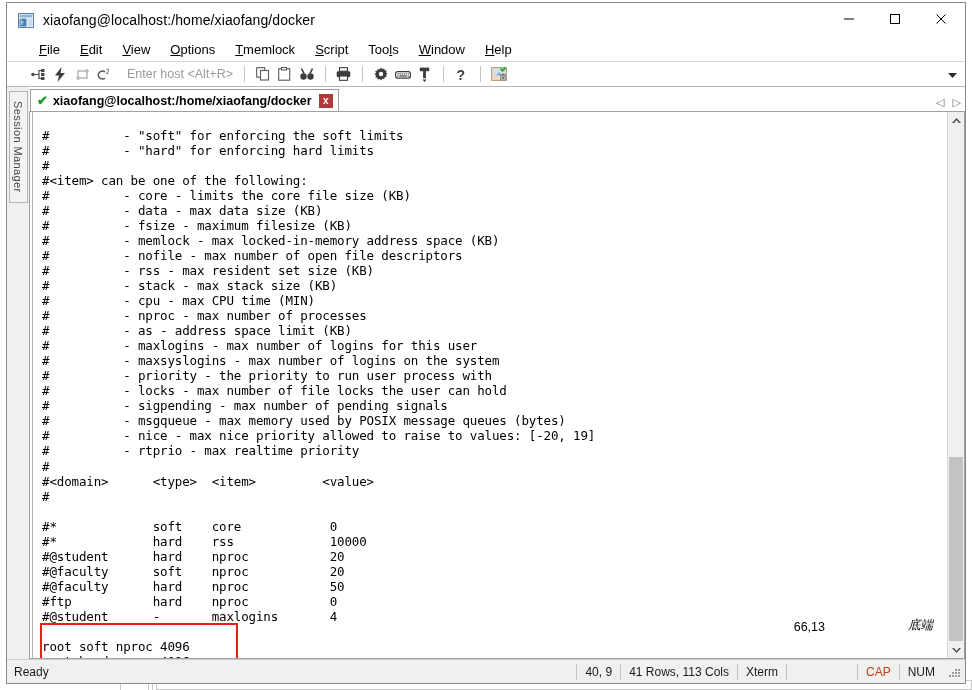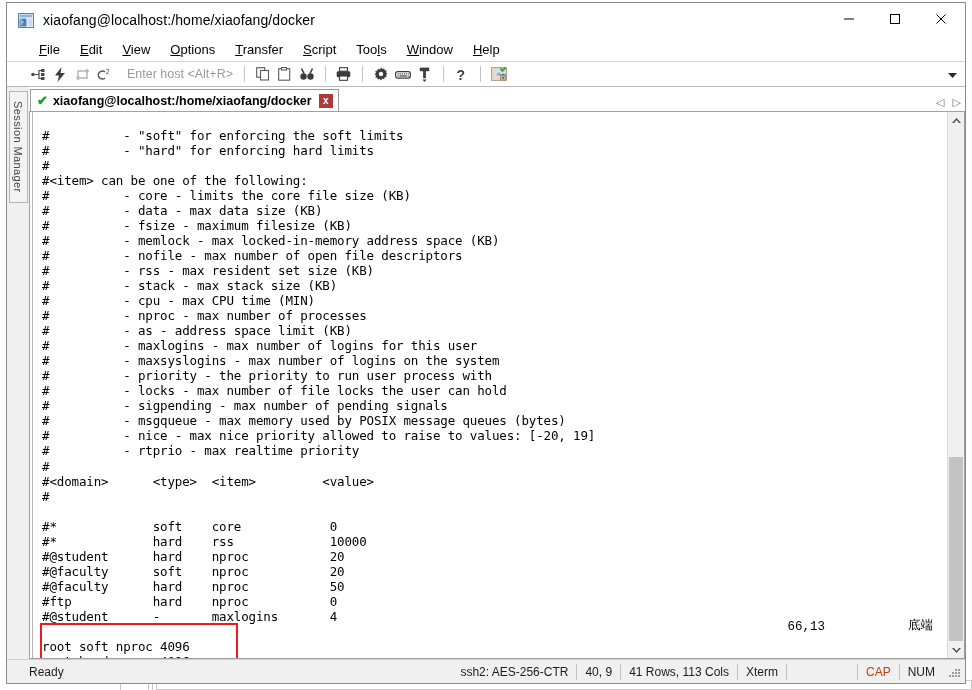--- a/index.html
+++ b/index.html
@@ -173,26 +173,26 @@
   }
   #redbox {
     position: absolute;
     left: 10px; top: 440px;
     width: 198px; height: 75px;
     border: 2px solid #ef1b1b;
     pointer-events: none;
   }
   #pos-indicator {
     position: absolute; right: 122px; bottom: 24px;
-    font-family: Liberation Mono, monospace;
+    font-family: Liberation Sans, sans-serif;
     font-size: 12.5px; color: #000;
   }
   #eob-indicator {
     position: absolute; right: 14px; bottom: 24px;
-    font-size: 12.5px; color: #000;
+    font-size: 12.5px; color: #000; font-style: italic;
   }
 
   
   #vscroll {
     width: 17px; flex: 0 0 17px;
     background: #f0f0f0;
     border-left: 1px solid #d8d8d8;
     display: flex; flex-direction: column;
     position: relative;
   }
@@ -213,21 +213,21 @@
   #statusbar {
     height: 24px; flex: 0 0 24px;
     display: flex; align-items: center;
     background: #f0f0f0;
     border-top: 1px solid #cfcfcf;
     font-size: 12px; color: #1b1b1b;
     position: relative;
   }
   .sb-cell { padding: 0 8px; white-space: nowrap; display: flex; align-items:center; height:100%; }
   .sb-div { width: 1px; height: 16px; background: #c2c2c2; }
-  #sb-ready { flex: 0 0 auto; padding-left: 22px; }
+  #sb-ready { flex: 0 0 auto; padding-left: 7px; }
   #sb-spacer { flex: 1 1 auto; }
   .sb-dim { color: #c2410c; }
   #sb-grip {
     width: 14px; height: 14px; margin-left: 4px; margin-right: 4px;
     position: relative;
   }
   #sb-grip i {
     position: absolute; width: 2px; height: 2px; background: #9a9a9a;
   }
 </style>
@@ -274,21 +274,21 @@
           </svg>
       </div>
     </div>
   </div>
 
   <div id="menubar">
     <div class="menu-item"><u>F</u><span>ile</span></div>
     <div class="menu-item"><u>E</u><span>dit</span></div>
     <div class="menu-item"><u>V</u><span>iew</span></div>
     <div class="menu-item"><u>O</u><span>ptions</span></div>
-    <div class="menu-item"><u>T</u><span>ransfer</span></div>
+    <div class="menu-item"><u>T</u><span>memlock</span></div>
     <div class="menu-item"><u>S</u><span>cript</span></div>
     <div class="menu-item">Too<u>l</u><span>s</span></div>
     <div class="menu-item"><u>W</u><span>indow</span></div>
     <div class="menu-item"><u>H</u><span>elp</span></div>
   </div>
 
   <div id="toolbar">
 
     <div class="tb-icon">
       <svg width="15" height="13" viewBox="0 0 15 13">
@@ -505,21 +505,20 @@
               </svg>
           </div>
         </div>
       </div>
     </div>
   </div>
 
   <div id="statusbar">
     <div class="sb-cell" id="sb-ready">Ready</div>
     <div id="sb-spacer"></div>
-    <div class="sb-cell">ssh2: AES-256-CTR</div>
     <div class="sb-div"></div>
     <div class="sb-cell">40, 9</div>
     <div class="sb-div"></div>
     <div class="sb-cell">41 Rows, 113 Cols</div>
     <div class="sb-div"></div>
     <div class="sb-cell">Xterm</div>
     <div class="sb-div"></div>
     <div class="sb-cell" style="width:70px"></div>
     <div class="sb-div"></div>
     <div class="sb-cell sb-dim">CAP</div>

